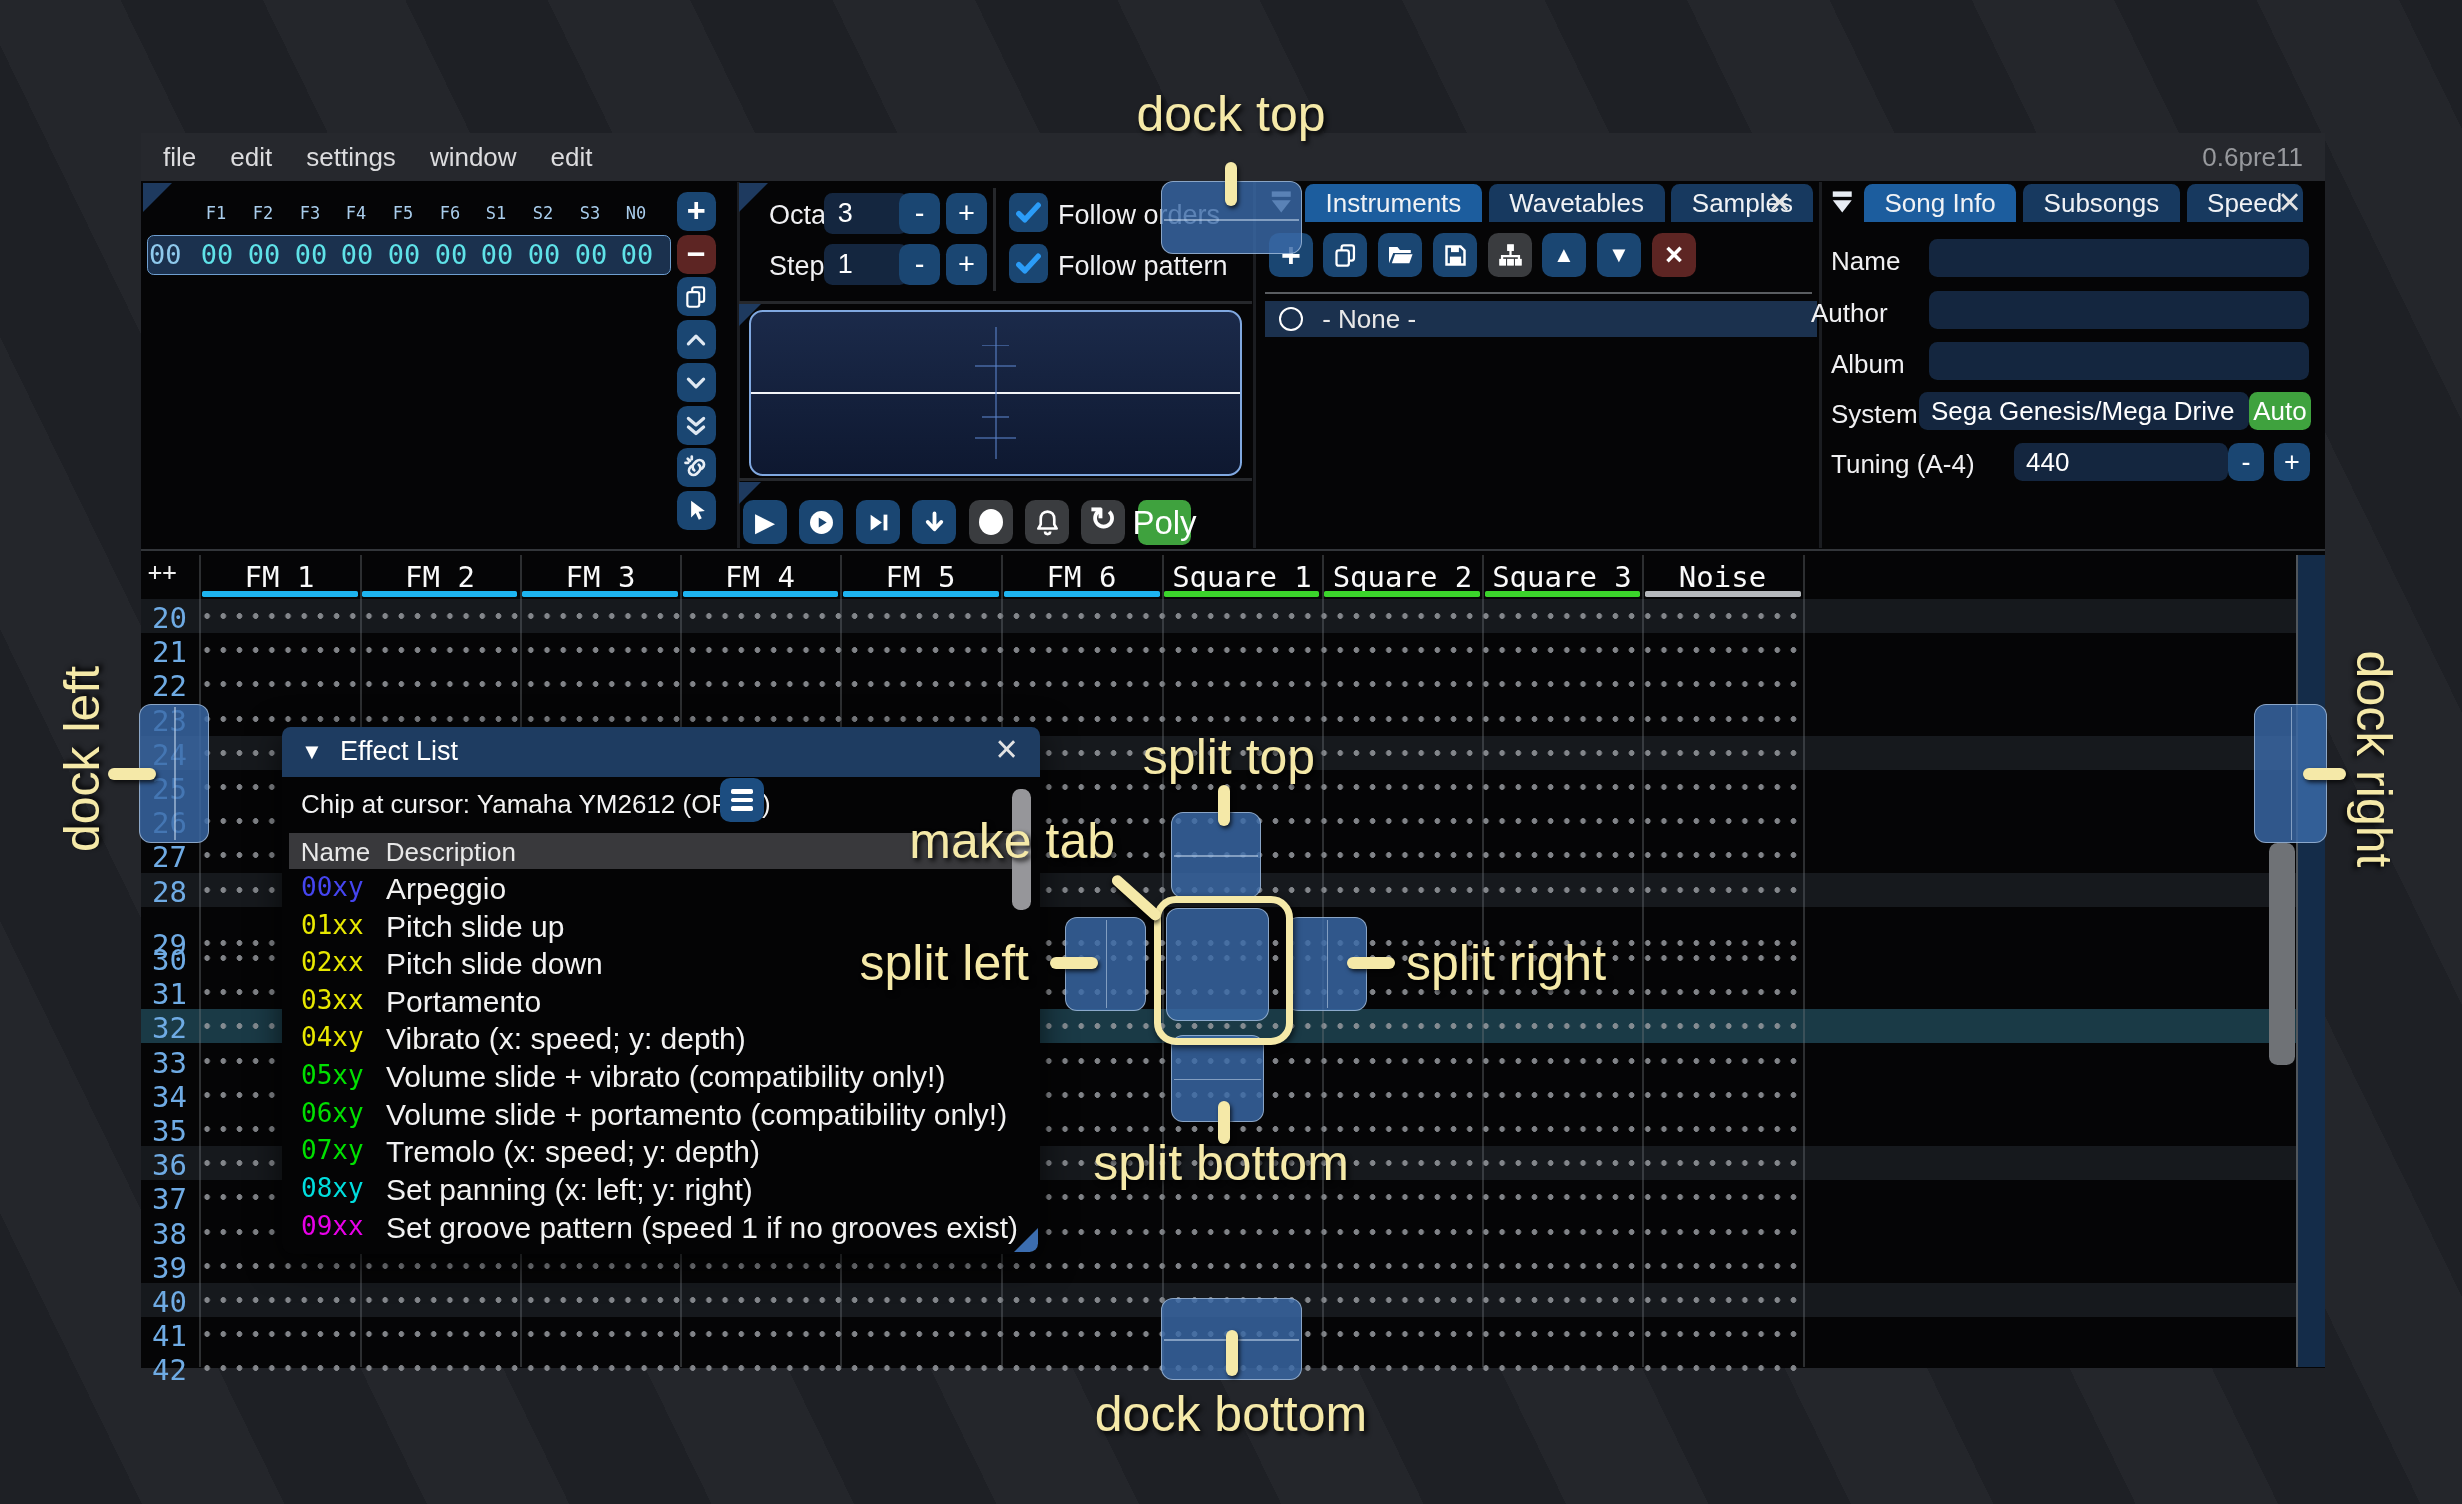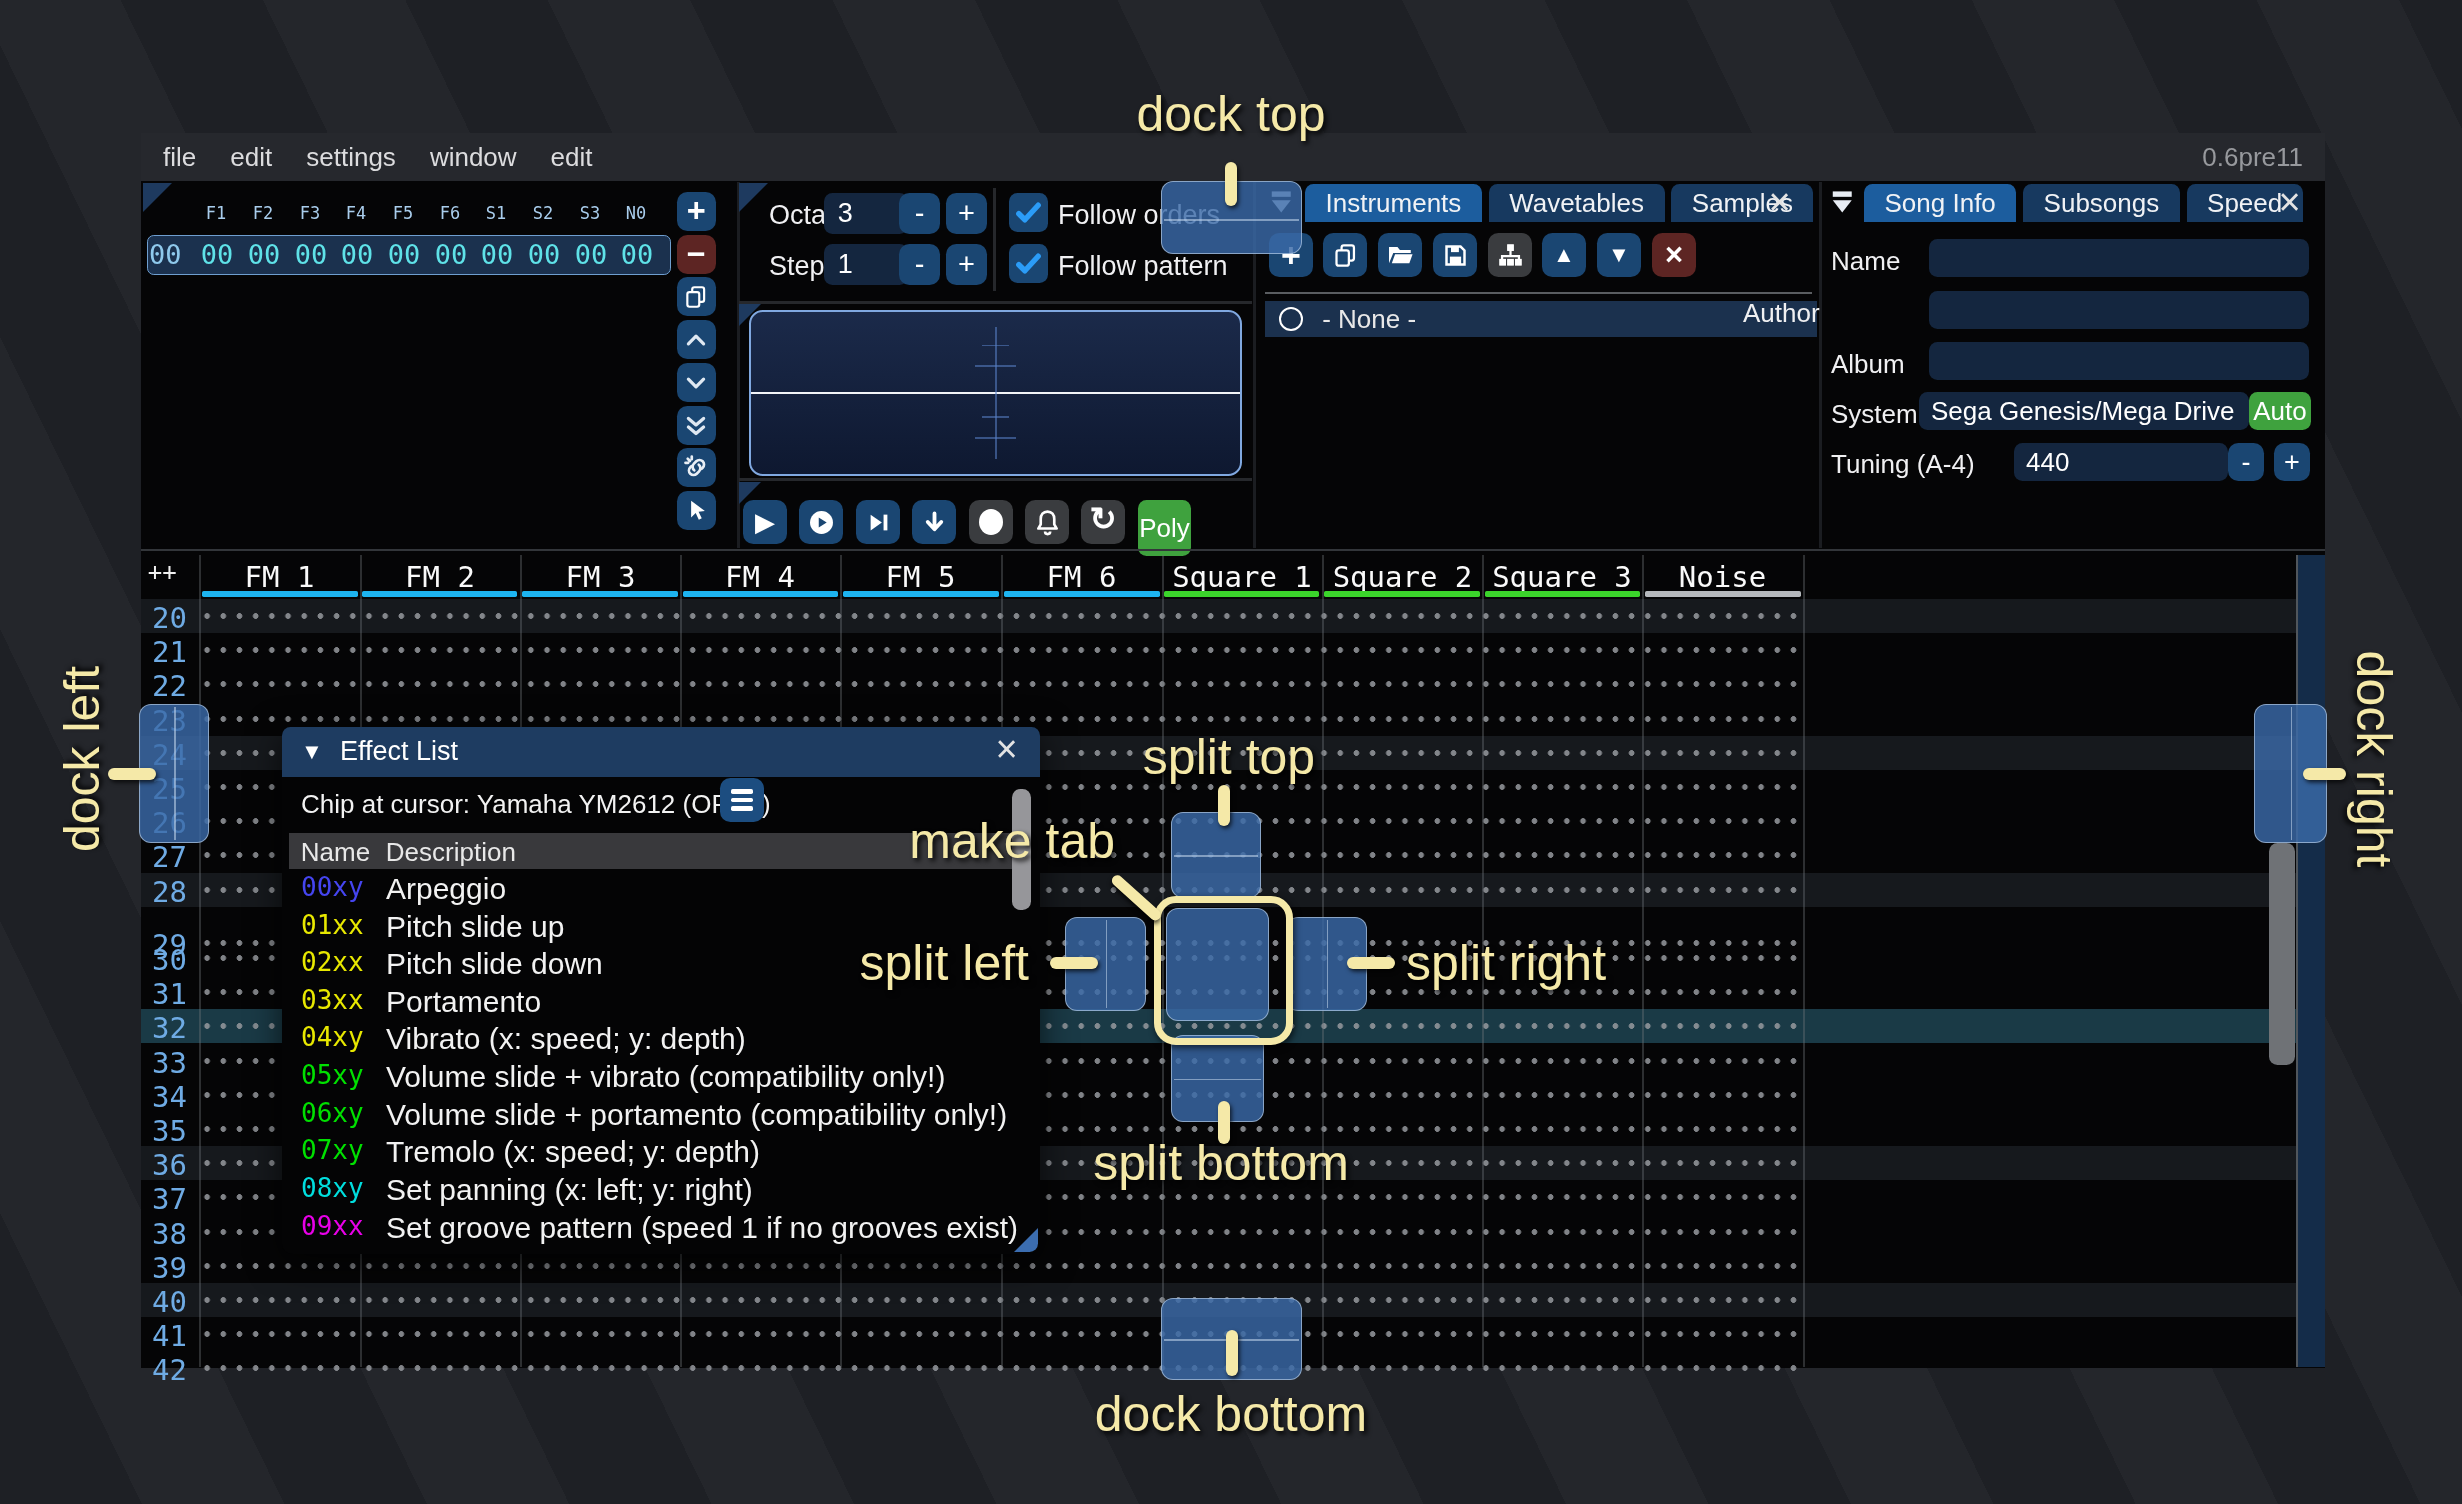--- a/index.html
+++ b/index.html
@@ -227,21 +227,21 @@
     </div>
     <div class="btn gray" style="left:884px;top:367px;width:44px;height:44px;">
       <svg width="29" height="29" viewBox="0 0 24 24" fill="none" stroke="#fff" stroke-width="2.2" stroke-linejoin="round">
           <path d="M12 3 c-3.6 0-5.6 2.6-5.6 6.2 v4.3 L4.4 17 h15.2 l-2-3.5 V9.2 C17.6 5.6 15.6 3 12 3 Z"></path>
           <path d="M10 19.5 a2.1 2.1 0 0 0 4.2 0"></path>
         </svg>
     </div>
     <div class="btn gray" style="left:940px;top:367px;width:44px;height:44px;font-size:32.5px;font-weight:bold;">
         <span style="transform:translateY(-2.6px);">↻</span>
       </div>
-    <div class="btn green" style="left:997px;top:367px;width:53px;height:56px;font-size:26px;border-radius:8.5px;">Poly</div>
+    <div class="btn green" style="left:997px;top:367px;width:53px;height:45px;font-size:33px;border-radius:8.5px;">Poly</div>
 
     <div class="seam-v" style="left:1112px;top:49px;height:366px;"></div>
     <div class="abs" style="left:1124px;top:53px;width:34px;height:34px;">
       <svg width="32.5" height="32.5" viewBox="0 0 24 24" fill="#e8edf4">
           <rect x="5" y="4" width="14" height="4"></rect>
           <path d="M5 10.5 h14 l-7 9 Z"></path>
         </svg>
     </div>
     <div class="tabbar" style="left:1164px;top:51px;" id="inst-tabs">
         <div class="tab active">Instruments</div>
@@ -305,21 +305,21 @@
         </svg>
     </div>
     <div class="tabbar" style="left:1723px;top:51px;" id="song-tabs">
         <div class="tab active">Song Info</div>
         <div class="tab">Subsongs</div>
         <div class="tab">Speed</div>
       </div>
     <div class="abs closex" style="left:2129px;top:50px;">×</div>
     <span class="lbl30" style="left:1690px;top:113px;">Name</span>
     <div class="vbox abs" style="left:1788px;top:106px;width:380px;height:38px;"></div>
-    <span class="lbl30" style="left:1602px;top:165px;">Author</span>
+    <span class="lbl30" style="left:1670px;top:165px;">Author</span>
     <div class="vbox abs" style="left:1788px;top:158px;width:380px;height:38px;"></div>
     <span class="lbl30" style="left:1690px;top:216px;">Album</span>
     <div class="vbox abs" style="left:1788px;top:209px;width:380px;height:38px;"></div>
     <span class="lbl30" style="left:1690px;top:266px;">System</span>
     <div class="vbox abs" style="left:1778px;top:259px;width:318px;height:38px;padding-left:12px;font-size:26px;">Sega Genesis/Mega Drive</div>
     <div class="btn green" style="left:2108px;top:259px;width:62px;height:38px;font-size:26px;border-radius:8.5px;">Auto</div>
     <span class="lbl30" style="left:1690px;top:316px;">Tuning (A-4)</span>
     <div class="vbox abs" style="left:1873px;top:310px;width:202px;height:38px;padding-left:12px;font-size:26px;">440</div>
     <div class="btn blue" style="left:2087px;top:310px;width:36px;height:38px;font-size:27px;">-</div>
     <div class="btn blue" style="left:2133px;top:310px;width:36px;height:38px;font-size:27px;">+</div>

